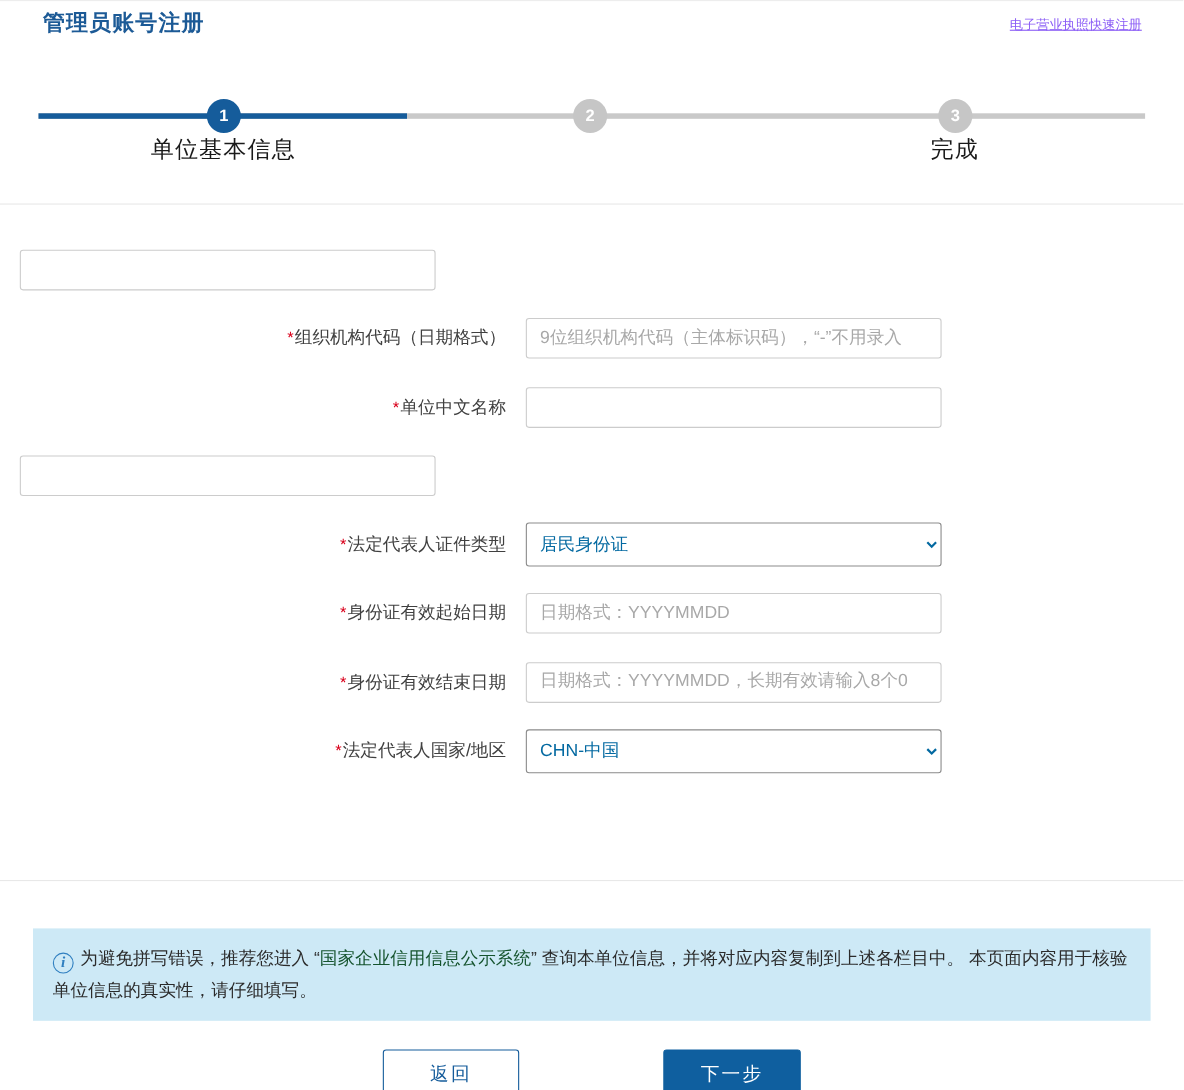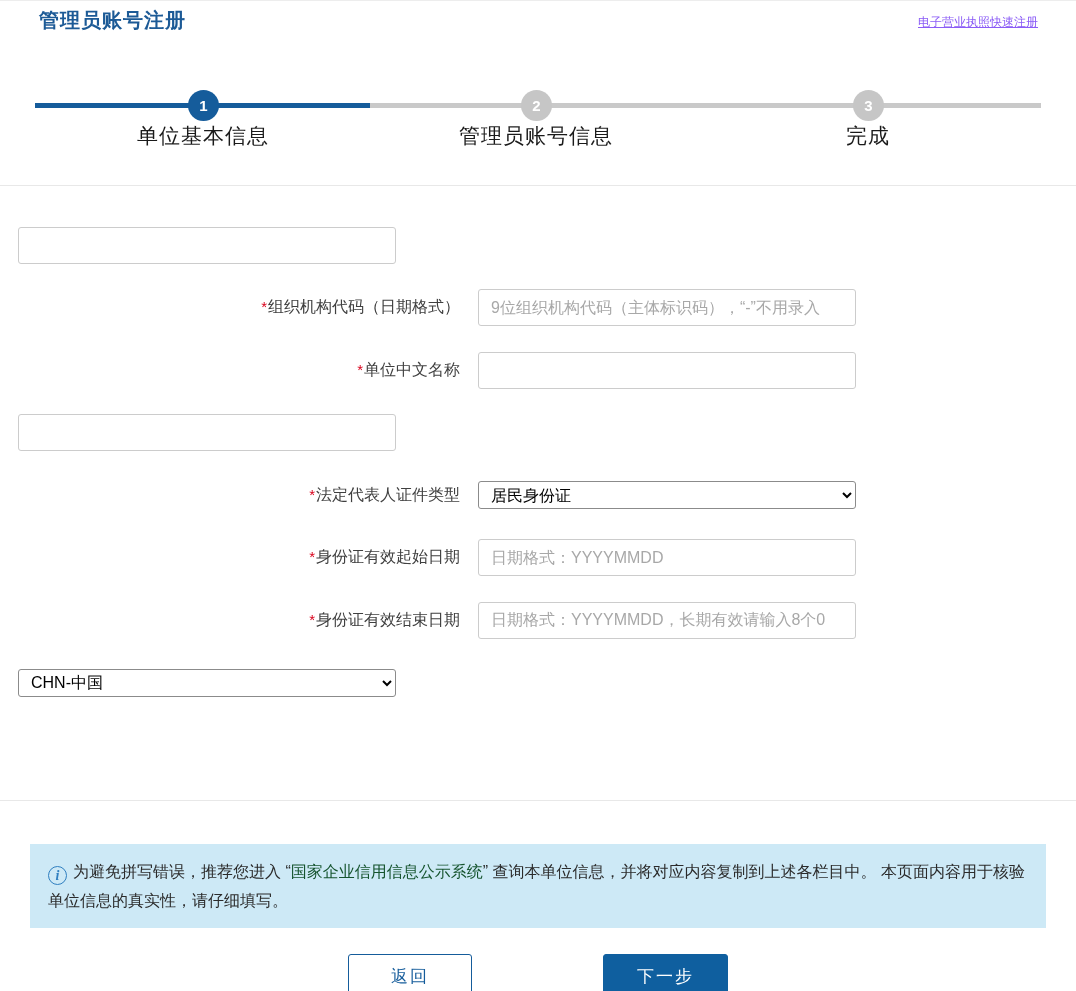--- a/index.html
+++ b/index.html
@@ -48,23 +48,23 @@
   .form-label { width: 460px; text-align: right; font-size: 16px; color: #404040; white-space: nowrap; }
   .req { color: #d9001b; margin-right: 1px; font-size: 15px; }
   .form-input {
     margin-left: 18px; width: 378px; height: 37px;
     border: 1px solid #ccc; border-radius: 3px;
     font-size: 16px; padding: 0 12px; color: #701a75; outline: none; background: #fff;
     font-family: "Liberation Sans", "DejaVu Sans", sans-serif;
   }
   .form-input::placeholder { color: #a8a8a8; opacity: 1; }
   .form-select {
-    margin-left: 18px; width: 378px; height: 28px;
+    margin-left: 18px; width: 378px; height: 40px;
     border: 1px solid #8b8b8b; border-radius: 3px;
-    font-size: 16px; padding: 0 8px; color: #000000; background: #fff;
+    font-size: 16px; padding: 0 8px; color: #0369a1; background: #fff;
     font-family: "Liberation Sans", "DejaVu Sans", sans-serif;
   }
 
   
   .notice {
     position: absolute; left: 30px; top: 843px; width: 1016px; min-height: 84px;
     background: #cde9f6; padding: 13px 18px; font-size: 16px; line-height: 29px; color: #2b2b2b;
   }
   .info-icon {
     display: inline-flex; width: 19px; height: 19px; border-radius: 50%;
@@ -102,21 +102,20 @@
     <span>1</span>
   </div>
   <div class="step-circle inactive" style="left:521px;">
     <span>2</span>
   </div>
   <div class="step-circle inactive" style="left:853px;">
     <span>3</span>
   </div>
 
   <div class="step-label" style="left:53px;">单位基本信息</div>
-  <div class="step-label" style="left:386px;">管理员账号信息</div>
   <div class="step-label" style="left:718px;">完成</div>
 
   <div class="divider divider-1"></div>
 
   <div class="form-area">
 
     <div class="form-row">
       <input class="form-input" type="text" placeholder="" style="">
     </div>
 
@@ -146,20 +145,21 @@
       <div class="form-label"><span class="req">*</span><span>身份证有效起始日期</span></div>
       <input class="form-input" type="text" placeholder="日期格式：YYYYMMDD" style="">
     </div>
 
     <div class="form-row">
       <div class="form-label"><span class="req">*</span><span>身份证有效结束日期</span></div>
       <input class="form-input" type="text" placeholder="日期格式：YYYYMMDD，长期有效请输入8个0" style="">
     </div>
 
     <div class="form-row">
+      <div class="form-label"><span class="req">*</span><span>法定代表人国家/地区</span></div>
       <select class="form-select">
         <option>CHN-中国</option>
       </select>
     </div>
 
   </div>
 
   <div class="divider divider-2"></div>
 
   <div class="notice">

